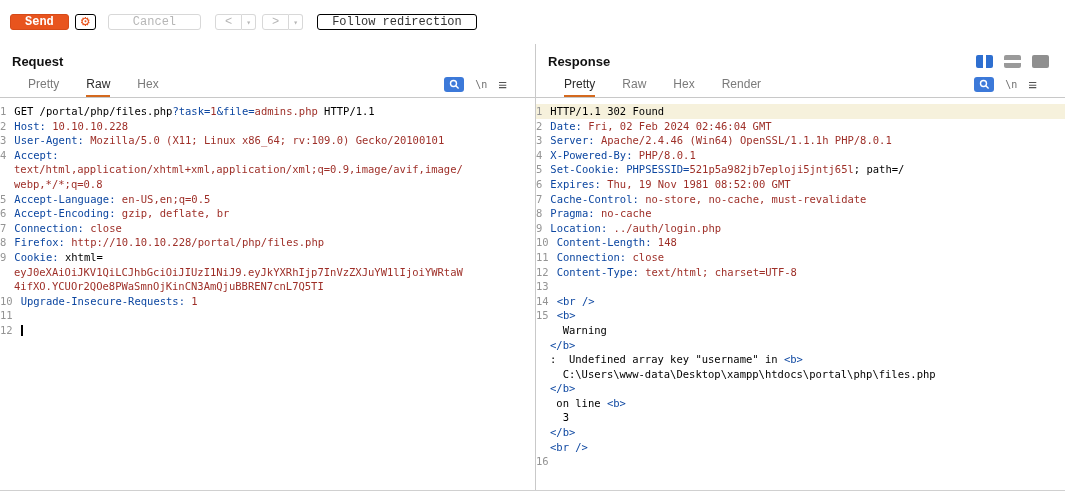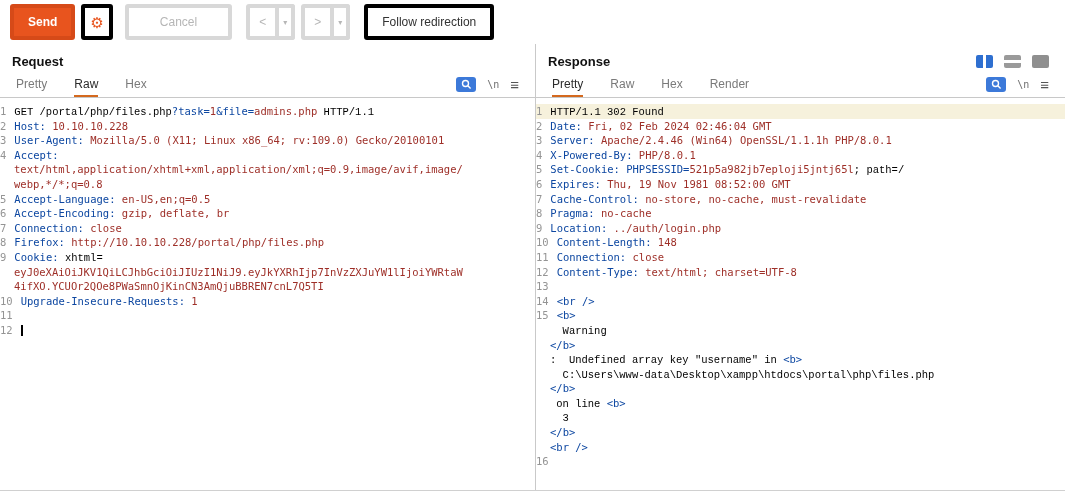--- a/index.html
+++ b/index.html
@@ -6,29 +6,29 @@
   html,body { margin:0; padding:0; }
   body {
     width:1065px; height:500px; overflow:hidden; background:#ffffff;
     font-family:"Liberation Sans", sans-serif; -webkit-font-smoothing:antialiased;
   }
   .app { width:1065px; height:500px; display:flex; flex-direction:column; }
 
   
   .toolbar { flex:0 0 44px; display:flex; align-items:center; padding:0 10px; }
   .btn {
-    height:36px; border:4px solid #000000; background:#fff; border-radius:3px;
-    font-size:12px; color:#333; padding:0 12px; font-family:Liberation Sans, sans-serif;
+    height:16px; border:1px solid #000000; background:#fff; border-radius:3px;
+    font-size:12px; color:#333; padding:0 12px; font-family:Liberation Mono, monospace;
     display:inline-flex; align-items:center; justify-content:center; cursor:default;
   }
   .btn.send { background:#e8541e; border-color:#d64a18; color:#fff; font-weight:bold; padding:0 14px; }
   .btn.icon-btn { padding:0 5px; margin-left:6px; }
   .gear { color:#e8541e; font-size:15px; line-height:1; }
   .btn.disabled { color:#b6b6b6; border-color:#d8d8d8; }
-  .btn.cancel { margin-left:12px; padding:0 31px; }
+  .btn.cancel { margin-left:12px; padding:0 24px; }
   .split-group { display:flex; margin-left:14px; }
   .split-group.fwd { margin-left:6px; }
   .split-group .main-seg { border-radius:3px 0 0 3px; padding:0 9px; }
   .split-group .drop-seg { border-radius:0 3px 3px 0; border-left:none; padding:0 4px; font-size:8px; }
   .btn.follow { margin-left:14px; padding:0 14px; }
 
   
   .panels { flex:1; display:flex; border-bottom:1px solid #d0d0d0; margin-bottom:9px; min-height:0; }
   .panel { display:flex; flex-direction:column; min-width:0; }
   .panel.request { flex:0 0 536px; border-right:1px solid #c9c9c9; }
@@ -36,36 +36,36 @@
 
   .panel-title-row { display:flex; align-items:center; justify-content:space-between; padding:10px 12px 2px 12px; }
   .panel-title { font-size:13px; font-weight:bold; color:#111; margin:0; }
 
   .layout-icons { display:flex; gap:11px; align-items:center; margin-right:4px; }
   .lay { width:17px; height:13px; border-radius:2px; }
   .lay.cols   { background:linear-gradient(to right,#2e6fd0 0 44%, transparent 44% 56%, #2e6fd0 56% 100%); }
   .lay.rows   { background:linear-gradient(to bottom,#9a9a9a 0 42%, transparent 42% 58%, #9a9a9a 58% 100%); }
   .lay.single { background:#8f8f8f; }
 
-  .tab-bar { display:flex; align-items:flex-end; justify-content:space-between; padding:0 16px; border-bottom:1px solid #c8c8c8; height:27px; flex:0 0 27px; }
+  .tab-bar { display:flex; align-items:flex-end; justify-content:space-between; padding:0 28px; border-bottom:1px solid #c8c8c8; height:27px; flex:0 0 27px; }
   .tabs { display:flex; gap:27px; }
   .tab { font-size:12px; color:#7a7a7a; padding-bottom:6px; }
   .tab.active { color:#2b2b2b; border-bottom:2px solid #d4691e; padding-bottom:4px; }
   .tab-icons { display:flex; align-items:center; gap:11px; padding-bottom:5px; }
   .search-chip { width:20px; height:15px; background:#3c79d9; border-radius:3px; display:inline-flex; align-items:center; justify-content:center; }
   .nl-icon { font-family:"DejaVu Sans Mono", monospace; font-size:10px; color:#6f6f6f; }
   .menu-icon { font-size:15px; color:#555; line-height:1; }
 
   
   .editor { flex:1; padding-top:6px; overflow:hidden; font-family:"DejaVu Sans Mono", monospace; font-size:10.5px; line-height:14.6px; }
   .code-row { display:flex; height:14.6px; white-space:pre; }
   .code-row.hl { background:#f6f1dc; }
   .gutter { flex:0 0 14px; text-align:right; padding-right:8px; color:#949494; }
   .code-content { white-space:pre; }
-  .seg-plain  { color:#000000;font-family:Liberation Mono, monospace; }
+  .seg-plain  { color:#000000; }
   .seg-name   { color:#0d47a1; }
   .seg-value  { color:#9e2f28; }
   .seg-tag    { color:#0d47a1; }
   .seg-pname  { color:#0d47a1; }
   .seg-pvalue { color:#9e2f28; }
   .caret { display:inline-block; width:2px; height:11px; background:#000; transform:translateY(2px); }
 </style>
 </head>
 <body>
 

